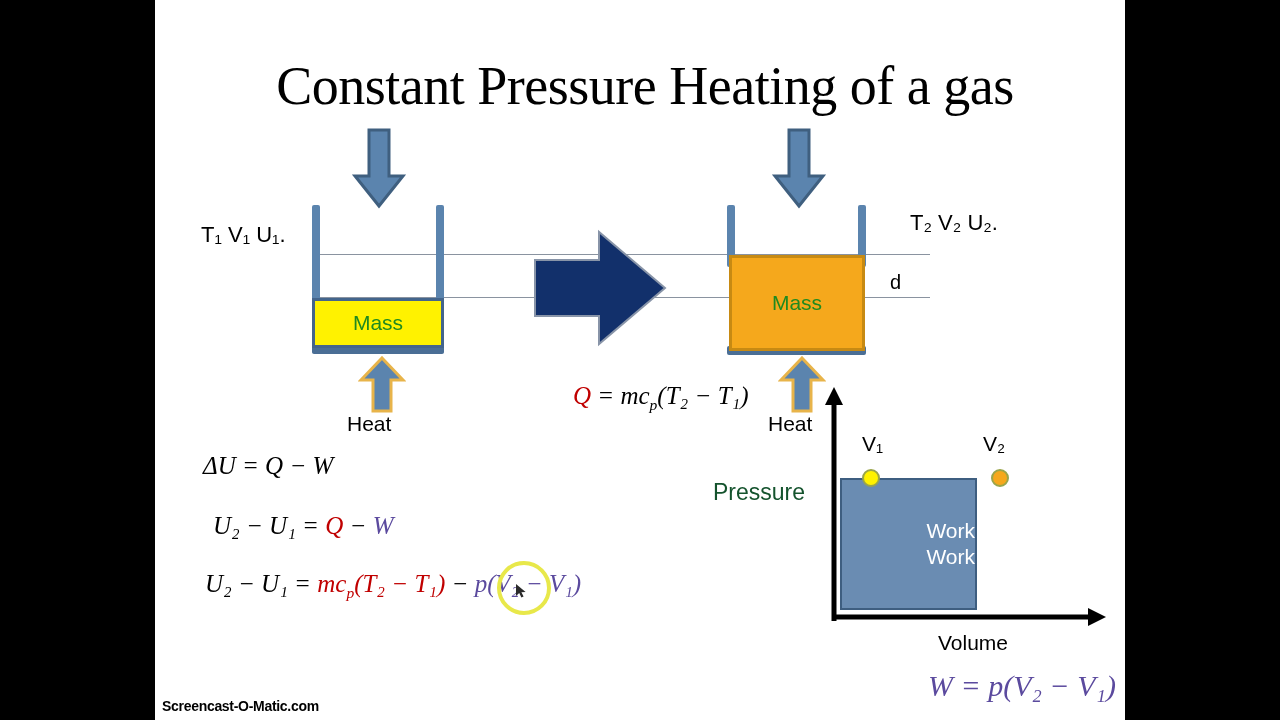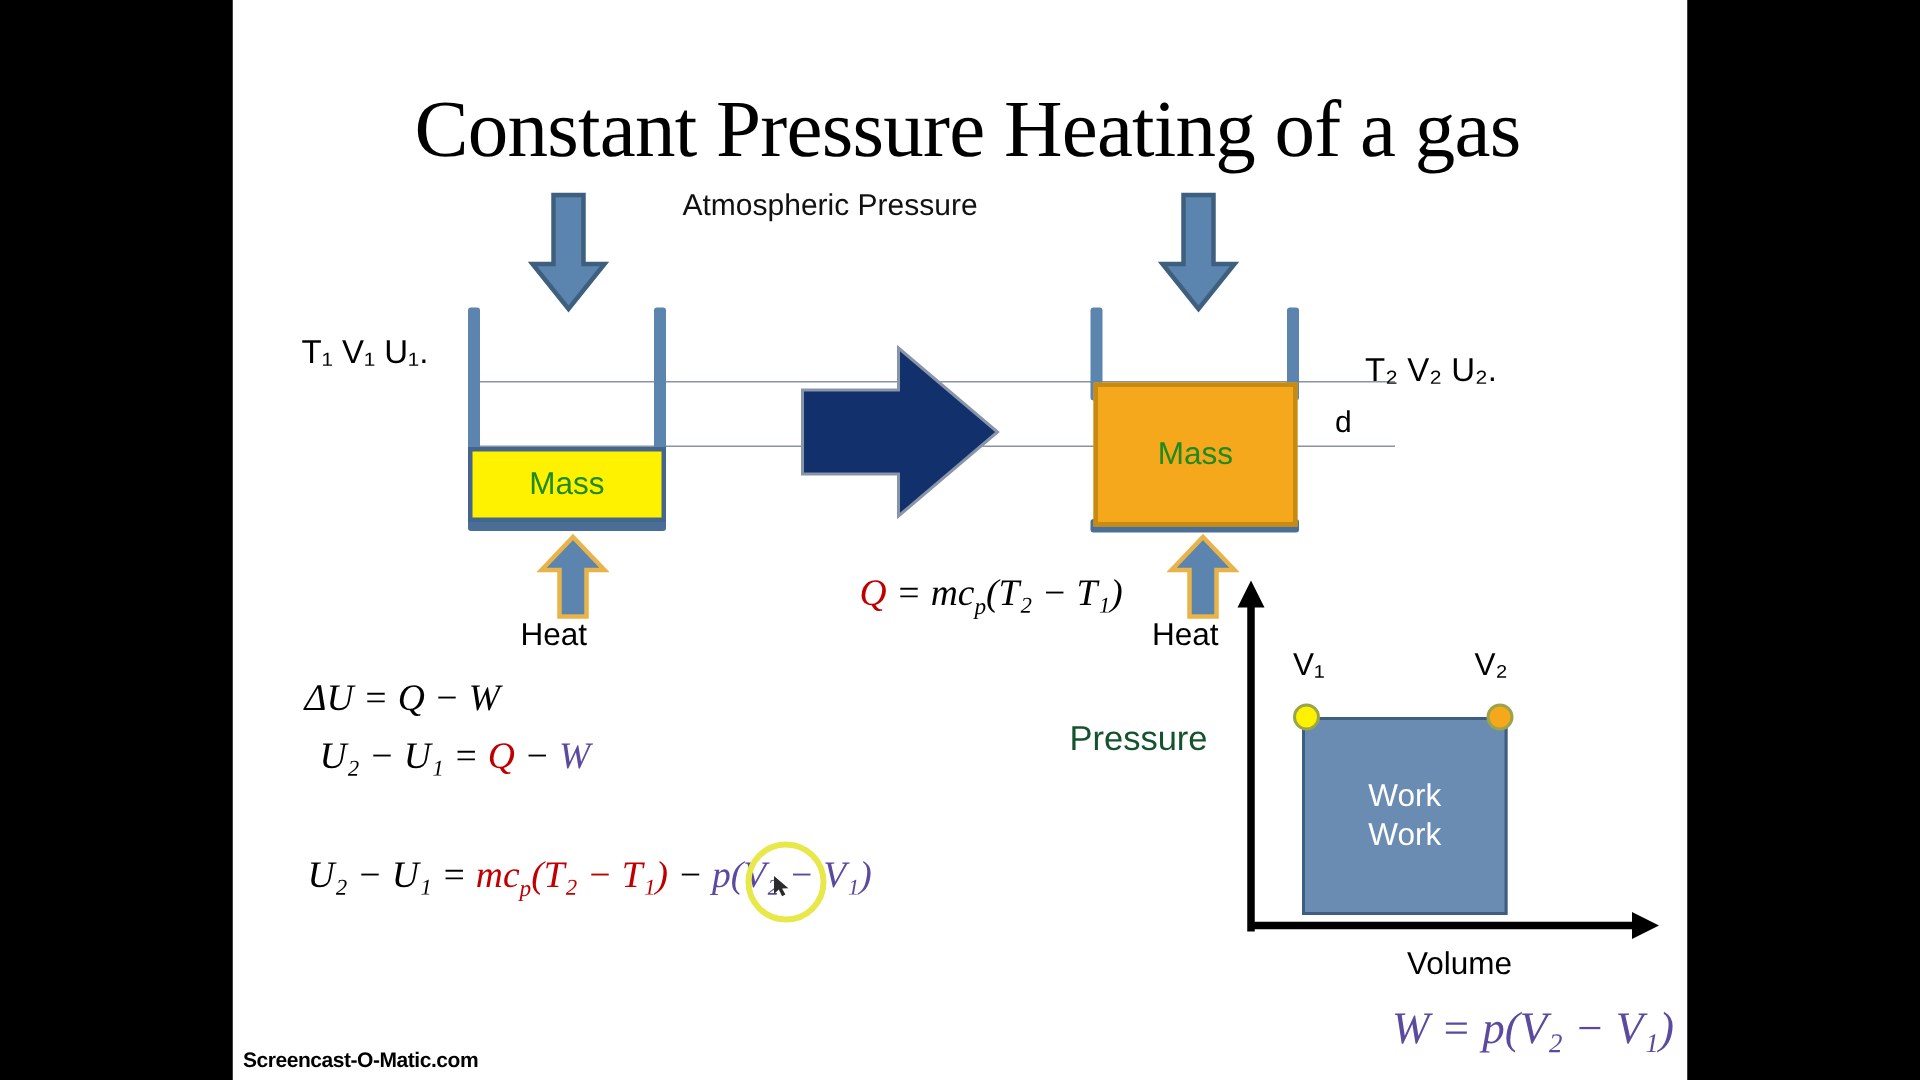--- a/index.html
+++ b/index.html
@@ -61,21 +61,21 @@
     white-space: nowrap;
   }
 
   
   .state-label {
     font-size: 22px;
     color: #000000;
     white-space: nowrap;
   }
   #state-left  { left: 46px;  top: 222px; }
-  #state-right { left: 755px; top: 210px; margin-top: 24px; }
+  #state-right { left: 755px; top: 210px; }
 
   #d-label {
     left: 735px;
     top: 271px;
     font-size: 20px;
     color: #000000;
   }
 
   
   .cyl-wall {
@@ -145,21 +145,21 @@
     font-style: italic;
     color: #000000;
     white-space: nowrap;
   }
   .eq sub { font-size: 0.62em; font-style: italic; }
   .red    { color: #C00000; }
   .purple { color: #5B4A9E; }
 
   #eq-q    { left: 418px; top: 382px; font-size: 25px; }
   #eq-1    { left: 48px;  top: 452px; font-size: 25px; }
-  #eq-2    { left: 58px;  top: 491px; font-size: 25px; }
+  #eq-2    { left: 58px;  top: 512px; font-size: 25px; }
   #eq-3    { left: 50px;  top: 570px; font-size: 25px; }
   #eq-w    { left: 773px; top: 669px; font-size: 30px; }
 
   
   #highlight-ring {
     left: 342px;
     top: 561px;
     width: 54px;
     height: 54px;
     border: 4px solid #E8E84A;
@@ -178,28 +178,28 @@
   #pv-axes { left: 665px; top: 385px; }
   #pressure-label {
     left: 558px; top: 479px;
     font-size: 23px; color: #14532d;
   }
   #volume-label {
     left: 783px; top: 631px;
     font-size: 21px; color: #000000;
   }
   #work-rect {
-    left: 713px; top: 478px;
+    left: 685px; top: 478px;
     width: 137px; height: 132px;
     background: #6A8CB2;
     border: 2px solid #3E5E80;
     box-sizing: border-box;
     display: flex;
     flex-direction: column;
-    align-items: center;
+    align-items: flex-end;
     justify-content: center;
     color: #ffffff;
     font-size: 21px;
     line-height: 1.25;
   }
   .v-tick-label {
     font-size: 21px;
     color: #000000;
   }
   #v1-label { left: 707px; top: 432px; }
@@ -237,21 +237,20 @@
 </style>
 </head>
 <body>
 
 <div id="stage">
 
   <div id="slide">
 
     <div class="abs" id="title">Constant Pressure Heating of a gas</div>
 
-    <div class="abs" id="atm-label">Atmospheric Pressure</div>
 
     <svg class="svg-abs" style="left:196px; top:128px;" width="56" height="82" viewBox="0 0 56 82">
       <polygon points="18,2 38,2 38,48 52,48 28,78 4,48 18,48" fill="#5B84AE" stroke="#3F5F7F" stroke-width="3"></polygon>
     </svg>
 
     <svg class="svg-abs" style="left:616px; top:128px;" width="56" height="82" viewBox="0 0 56 82">
       <polygon points="18,2 38,2 38,48 52,48 28,78 4,48 18,48" fill="#5B84AE" stroke="#3F5F7F" stroke-width="3"></polygon>
     </svg>
 
     <div class="abs ref-line" id="ref-top"></div>

